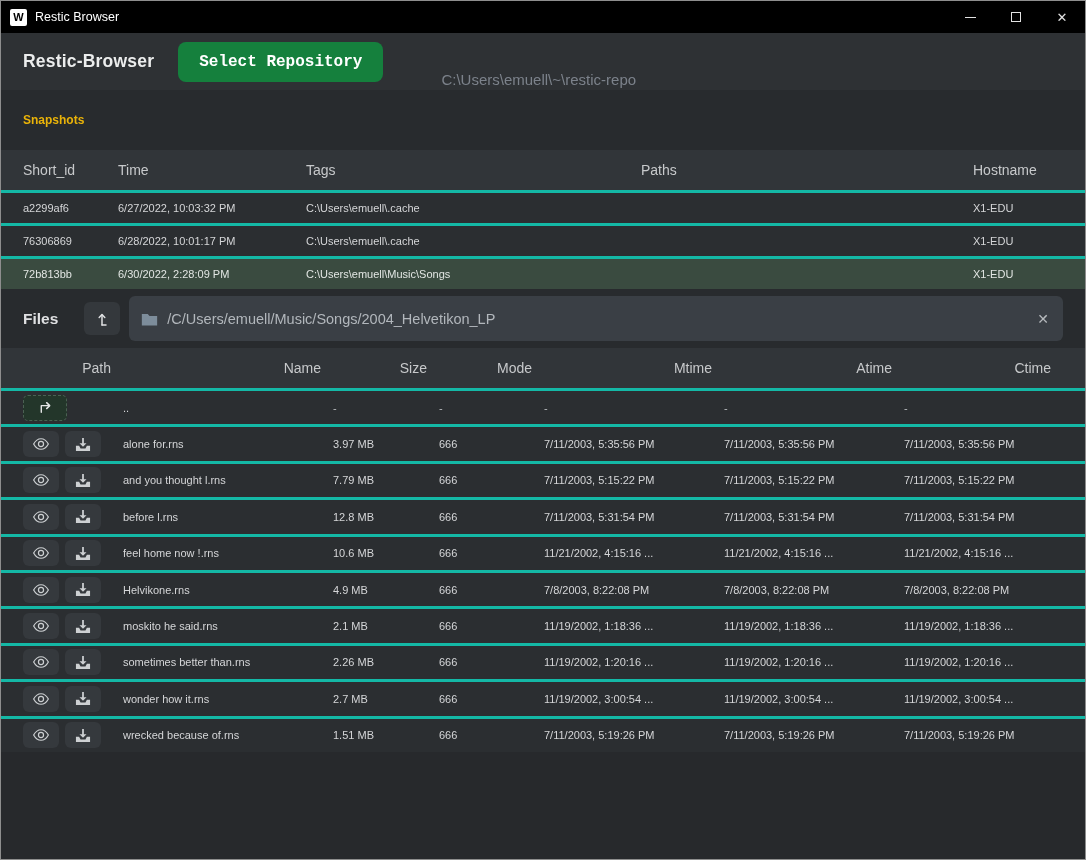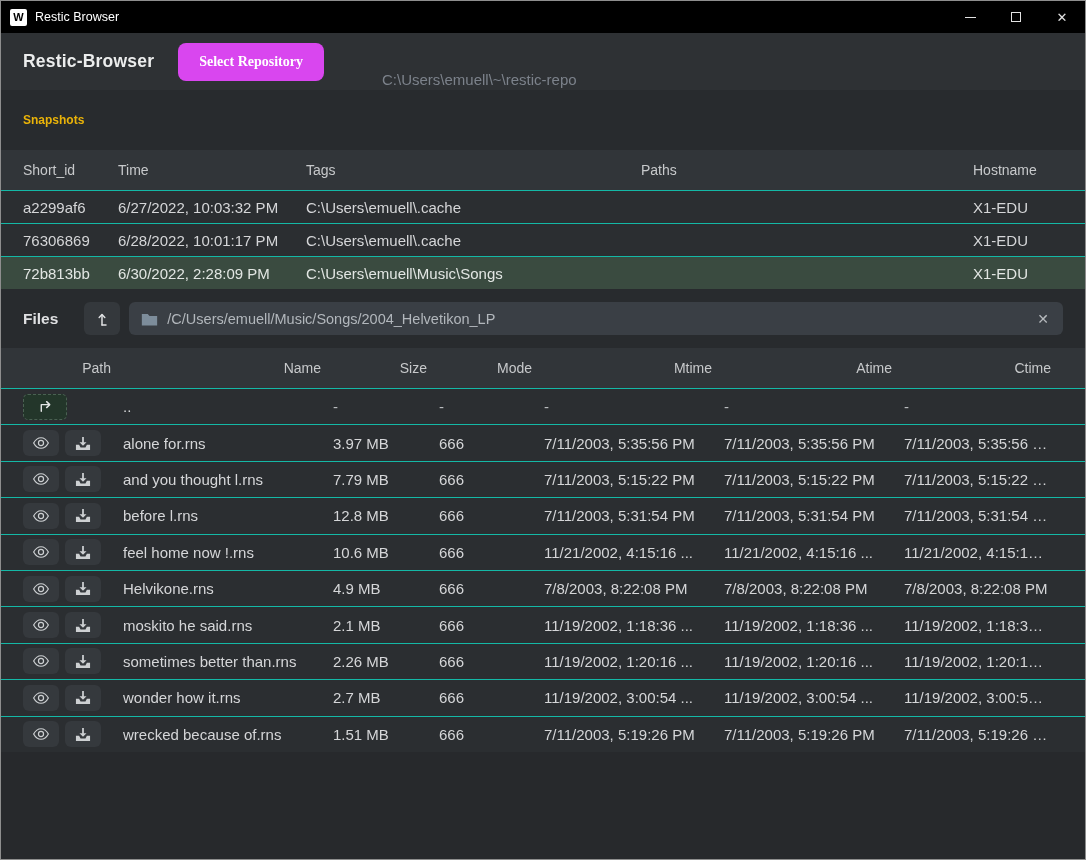--- a/index.html
+++ b/index.html
@@ -12,46 +12,46 @@
   .titlebar-title { color:#fff; font-size:12.5px; }
   .titlebar-spacer { flex:1; }
   .win-btn { width:46px; height:32px; display:flex; align-items:center; justify-content:center; color:#e2e2e2; }
   .glyph-min { width:11px; height:1px; background:#e2e2e2; display:block; }
   .glyph-max { width:10px; height:10px; border:1.2px solid #e2e2e2; display:block; }
   .glyph-close { font-size:13px; color:#e2e2e2; }
 
   
   .header-band { height:57px; background:#2e3134; display:flex; align-items:center; padding:0 22px; flex:0 0 auto; }
   .app-title { font-size:17.5px; font-weight:bold; color:#eceded; letter-spacing:0.2px; }
-  .select-repo-btn { margin-left:24px; background:#d946ef; border:none; color:#fff; font-weight:bold; font-size:14px; font-family:Liberation Serif, serif; padding:11px 21px; border-radius:8px; cursor:pointer; }
+  .select-repo-btn { margin-left:24px; background:#15803d; border:none; color:#fff; font-weight:bold; font-size:16px; font-family:Liberation Mono, monospace; padding:11px 21px; border-radius:8px; cursor:pointer; }
   .repo-path { margin-left:58px; font-size:15px; color:#7c828b;margin-top:36px; }
 
   
   .section-heading { height:60px; display:flex; align-items:center; padding:0 22px; background:#282b2e; flex:0 0 auto; }
   .section-heading .label { font-size:12px; font-weight:bold; color:#eab308; }
 
   
   .thead { background:#313539; color:#c7c9cb; font-size:14px; flex:0 0 auto; }
   .s-grid { display:grid; grid-template-columns:95px 188px 335px 332px 1fr; padding:0 22px; align-items:center; }
   .f-grid { display:grid; grid-template-columns:100px 210px 106px 105px 180px 180px 1fr; padding:0 22px; align-items:center; }
   .thead.s-grid { height:40px; }
   .thead.f-grid { height:40px;text-align:right; }
-  .trow { background:#2b2e31; color:#d5d6d8; font-size:15px; border-top:1px solid #14b8a6; }
+  .trow { background:#2b2e31; color:#d5d6d8; font-size:11px; border-top:3px solid #14b8a6; }
   .trow.s-grid { height:33px; }
   .trow.f-grid { height:36.4px; }
   .trow.selected { background:#3a4b40; color:#e2e6e3; }
   .cell { overflow:hidden; white-space:nowrap; text-overflow:ellipsis; padding-right:12px; }
   .tbody { flex:0 0 auto; }
   .dash { color:#b9bcbe; }
 
   
   .files-bar { height:59px; display:flex; align-items:center; padding:0 22px; background:#282b2e; flex:0 0 auto; }
   .files-label { font-size:15.5px; font-weight:bold; color:#dfe0e2; }
   .levelup-btn { margin-left:26px; width:36px; height:33px; background:#34383c; border:none; border-radius:6px; display:flex; align-items:center; justify-content:center; cursor:pointer; flex:0 0 auto; }
-  .path-bar { margin-left:9px; flex:1; height:33px; background:#3a3f45; border-radius:6px; display:flex; align-items:center; padding:0 12px; }
+  .path-bar { margin-left:9px; flex:1; height:45px; background:#3a3f45; border-radius:6px; display:flex; align-items:center; padding:0 12px; }
   .path-text { margin-left:9px; flex:1; font-size:14.5px; color:#b2b7bc; white-space:nowrap; overflow:hidden; text-overflow:ellipsis; }
   .clear-btn { background:none; border:none; color:#b6babd; font-size:14px; cursor:pointer; padding:0 2px; }
 
   
   .action-btn { width:36px; height:26px; background:#35393d; border:none; border-radius:6px; display:inline-flex; align-items:center; justify-content:center; cursor:pointer; }
   .btn-pair { display:flex; gap:6px; }
   .parent-btn { width:44px; height:26px; background:#23362a; border:1px dashed #4a6152; border-radius:5px; display:inline-flex; align-items:center; justify-content:center; cursor:pointer; }
 
   .fill-rest { flex:1; background:#27292c; }
   svg { display:block; }

